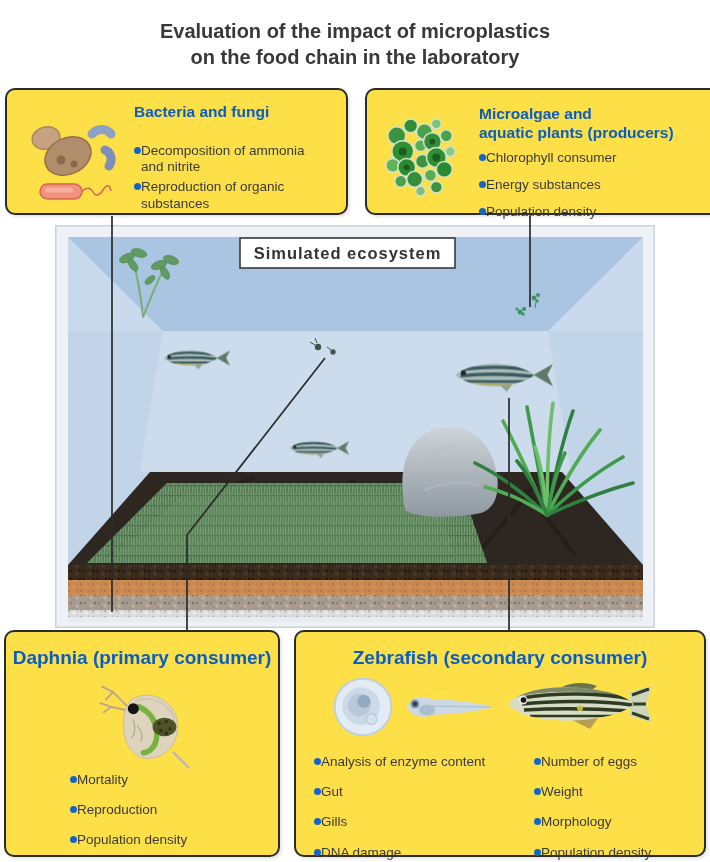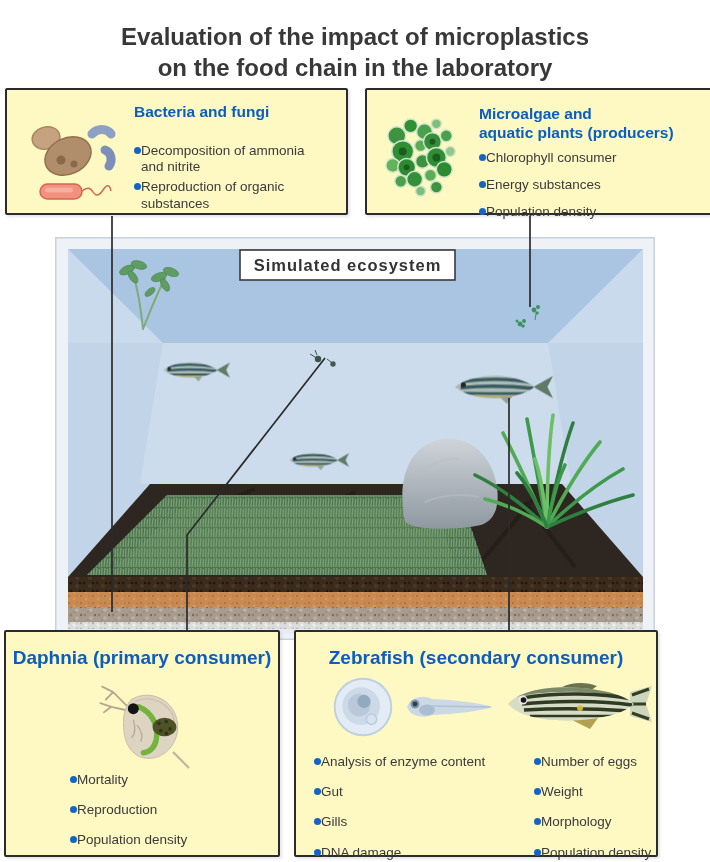--- a/index.html
+++ b/index.html
@@ -4,33 +4,33 @@
 <style>
   html,body{margin:0;padding:0;}
   body{
     width:710px;height:862px;position:relative;overflow:hidden;
     background:#ffffff;
     font-family:"Liberation Sans","DejaVu Sans",sans-serif;
     color:#3a3a3a;
   }
   .page-title{
     position:absolute;top:6px;left:0;right:0;text-align:center;
-    font-size:24px;font-weight:bold;color:#383838;line-height:1.28;z-index:4;
+    font-size:20px;font-weight:bold;color:#383838;line-height:1.28;z-index:4;
   }
   .page-title span{display:block;}
 
   
   .callout{
-    position:absolute;background:#fef9c3;border:2px solid #2b2b2b;border-radius:2px;
+    position:absolute;background:#fde047;border:2px solid #2b2b2b;border-radius:10px;
     box-shadow:2px 2px 3px rgba(0,0,0,0.10);z-index:3;box-sizing:border-box;
   }
   .box-tl{left:5px;top:88px;width:343px;height:127px;}
   .box-tr{left:365px;top:88px;width:385px;height:127px;}
   .box-bl{left:4px;top:630px;width:276px;height:227px;}
-  .box-br{left:294px;top:630px;width:364px;height:227px;}
+  .box-br{left:294px;top:630px;width:412px;height:227px;}
 
   .blue-heading{color:#0a5dc2;font-weight:bold;font-size:15.5px;line-height:1.22;}
   .blue-heading span{display:block;}
   .centered-heading{position:absolute;top:15px;left:0;right:0;text-align:center;
     color:#0a5dc2;font-weight:bold;font-size:19px;}
 
   ul.bullets{list-style:none;margin:0;padding:0;font-size:13.5px;line-height:1.2;}
   ul.bullets li{display:flex;gap:0;align-items:flex-start;}
   ul.bullets .dot{width:7px;height:7px;border-radius:50%;background:#1464c8;margin-top:4px;flex:none;}
 
@@ -49,21 +49,21 @@
   .box-bl .bullets li{margin-bottom:14px;}
 
   .box-br .img-row{position:absolute;left:0;top:40px;width:100%;height:72px;}
   .box-br .egg{position:absolute;left:34px;top:2px;}
   .box-br .larva{position:absolute;left:106px;top:15px;}
   .box-br .adult{position:absolute;left:206px;top:2px;}
   .box-br .col1{position:absolute;left:18px;top:122px;width:210px;}
   .box-br .col2{position:absolute;left:238px;top:122px;width:165px;}
   .box-br ul.bullets li{margin-bottom:14px;}
 
-  .aquarium{position:absolute;left:55px;top:237px;width:600px;height:524px;z-index:1;}
+  .aquarium{position:absolute;left:55px;top:225px;width:600px;height:524px;z-index:1;}
   .connectors{position:absolute;left:0;top:0;width:710px;height:862px;z-index:2;pointer-events:none;}
 </style>
 </head>
 <body>
 
 <h1 class="page-title">
   <span>Evaluation of the impact of microplastics</span>
   <span>on the food chain in the laboratory</span>
 </h1>
 

